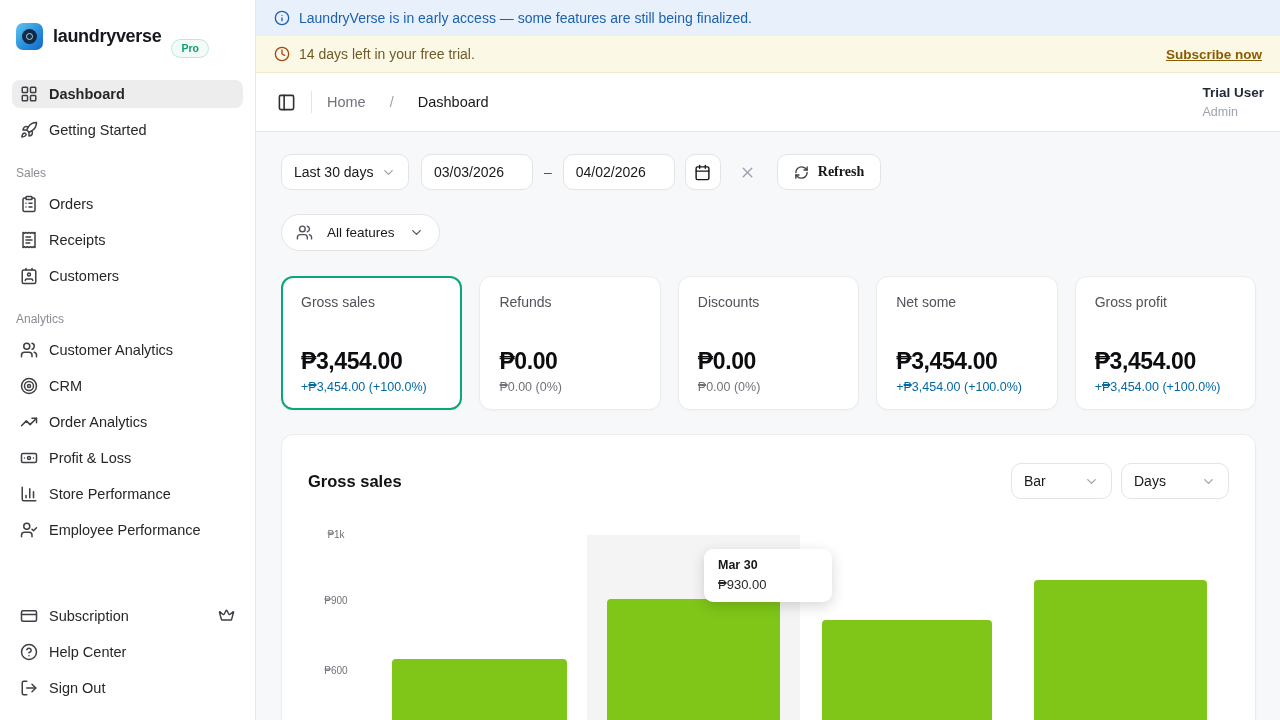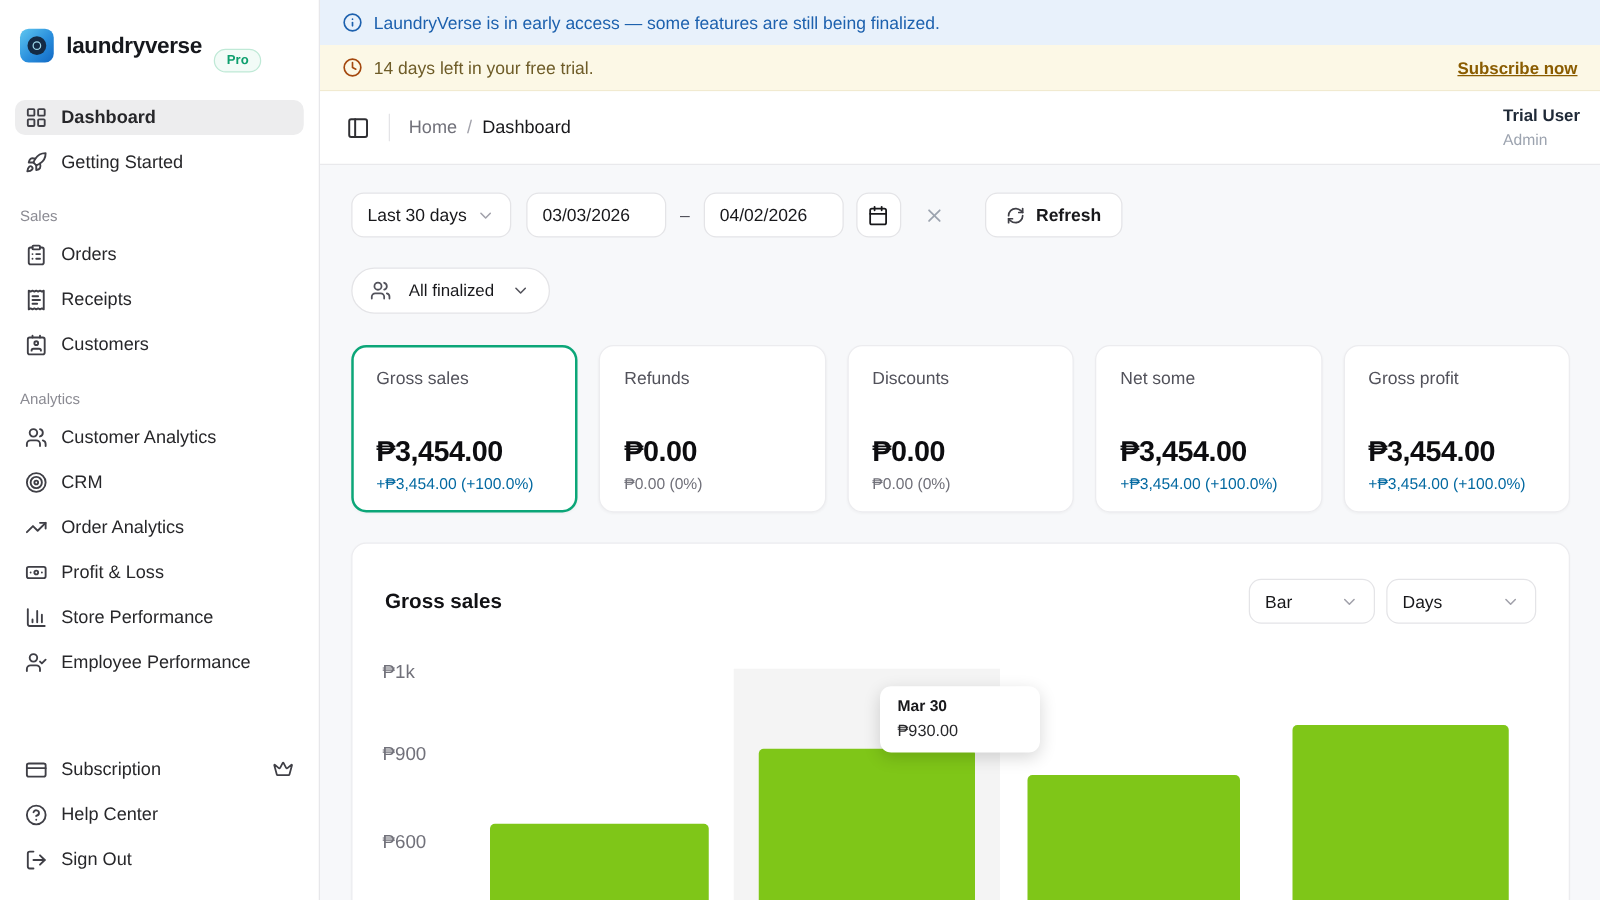--- a/index.html
+++ b/index.html
@@ -59,21 +59,21 @@
     margin-left:auto; font-size:13.5px; font-weight:bold; color:#8a5c00;
     text-decoration:underline; cursor:pointer;
   }
 
   .topbar {
     height:59px; background:#ffffff; border-bottom:1px solid #e9e9ec;
     display:flex; align-items:center; padding:0 16px 0 17px;
   }
   .panel-toggle { color:#2f2f33; cursor:pointer; display:flex; padding:4px; }
   .topbar-divider { width:1px; height:22px; background:#e4e4e7; margin:0 15px 0 11px; }
-  .breadcrumb { display:flex; align-items:center; gap:8px; font-size:14.5px; }
+  .breadcrumb { display:flex; align-items:center; gap:24px; font-size:14.5px; }
   .crumb-muted { color:#71717a; cursor:pointer; }
   .crumb-sep { color:#a1a1aa; }
   .crumb-current { color:#18181b; }
   .user-block { margin-left:auto; line-height:1.45; }
   .user-name { font-size:13.5px; font-weight:bold; color:#1f2937; }
   .user-role { font-size:12.5px; color:#9ca3af; }
 
   .content { flex:1; padding:22px 24px 0 25px; overflow:hidden; }
 
   
@@ -84,21 +84,21 @@
   }
   .select-range { width:128px; padding:0 12px; justify-content:space-between; margin-right:2px; }
   .chev { color:#a1a1aa; }
   .date-input {
     width:112px; height:36px; background:#fff; border:1px solid #e4e4e7; border-radius:10px;
     font:inherit; font-size:14px; color:#18181b; padding:0 12px; outline:none;
   }
   .date-sep { color:#52525b; font-size:14px; margin:0 1px; }
   .btn-icon { width:36px; justify-content:center; }
   .x-btn { color:#9ca3af; cursor:pointer; display:flex; padding:4px; margin:0 4px; }
-  .btn-refresh { gap:9px; padding:0 16px; font-weight:bold; font-size:14px; margin-left:14px; }
+  .btn-refresh { gap:9px; padding:0 16px; font-weight:bold; font-size:14px; margin-left:3px;font-family:Liberation Serif, serif; }
   .btn-refresh .icon { color:#3f3f46; }
 
   .employee-row { margin-top:24px; }
   .employee-pill {
     display:inline-flex; align-items:center; gap:14px; height:37px;
     padding:0 15px 0 14px; border:1px solid #e4e4e7; border-radius:999px;
     background:#fff; font-size:13.5px; cursor:pointer;
   }
   .employee-pill .icon { color:#52525b; }
 
@@ -119,24 +119,24 @@
   .chart-card {
     margin-top:24px; background:#fff; border:1px solid #ececef; border-radius:12px;
     height:307px; position:relative; overflow:hidden;
     box-shadow:0 1px 2px rgba(0,0,0,0.03);
   }
   .chart-head { display:flex; align-items:center; padding:28px 26px 0 26px; }
   .chart-title { font-size:16.5px; font-weight:bold; color:#111114; }
   .chart-selects { margin-left:auto; display:flex; gap:9px; }
   .chart-select { padding:0 12px; justify-content:space-between; }
   .chart-select.w-bar { width:101px; }
-  .chart-select.w-days { width:120px;text-align:center; }
+  .chart-select.w-days { width:108px;text-align:center; }
 
   .plot { position:absolute; left:0; top:0; right:0; bottom:0; }
-  .ytick { position:absolute; font-size:15px; color:#71717a; text-align:left; width:60px; }
+  .ytick { position:absolute; font-size:10px; color:#71717a; text-align:center; width:60px; }
   .hover-col { position:absolute; background:#f4f4f4; }
   .bar { position:absolute; background:#7fc618; border-radius:4px 4px 0 0; height:400px; cursor:pointer; }
   .chart-tooltip {
     position:absolute; width:128px; background:#fff; border-radius:9px;
     box-shadow:0 4px 14px rgba(0,0,0,0.16); padding:9px 14px 10px 14px; z-index:5;
   }
   .tt-label { font-size:12.5px; font-weight:bold; color:#18181b; }
   .tt-value { font-size:13px; color:#27272a; margin-top:5px; }
 
   
@@ -418,21 +418,21 @@
     <div class="employee-row">
       <div class="employee-pill">
         <span class="icon">
           <svg width="17" height="17" viewBox="0 0 24 24" fill="none" stroke="currentColor" stroke-width="2" stroke-linecap="round" stroke-linejoin="round">
               <path d="M16 21v-2a4 4 0 0 0-4-4H6a4 4 0 0 0-4 4v2"></path>
               <circle cx="9" cy="7" r="4"></circle>
               <path d="M22 21v-2a4 4 0 0 0-3-3.87"></path>
               <path d="M16 3.13a4 4 0 0 1 0 7.75"></path>
             </svg>
         </span>
-        <span>All finalized</span>
+        <span>All features</span>
         <span class="icon chev">
           <svg width="15" height="15" viewBox="0 0 24 24" fill="none" stroke="currentColor" stroke-width="2" stroke-linecap="round" stroke-linejoin="round">
               <polyline points="6 9 12 15 18 9"></polyline>
             </svg>
         </span>
       </div>
     </div>
 
     <div class="stats-row">
       <div class="stat-card selected">

